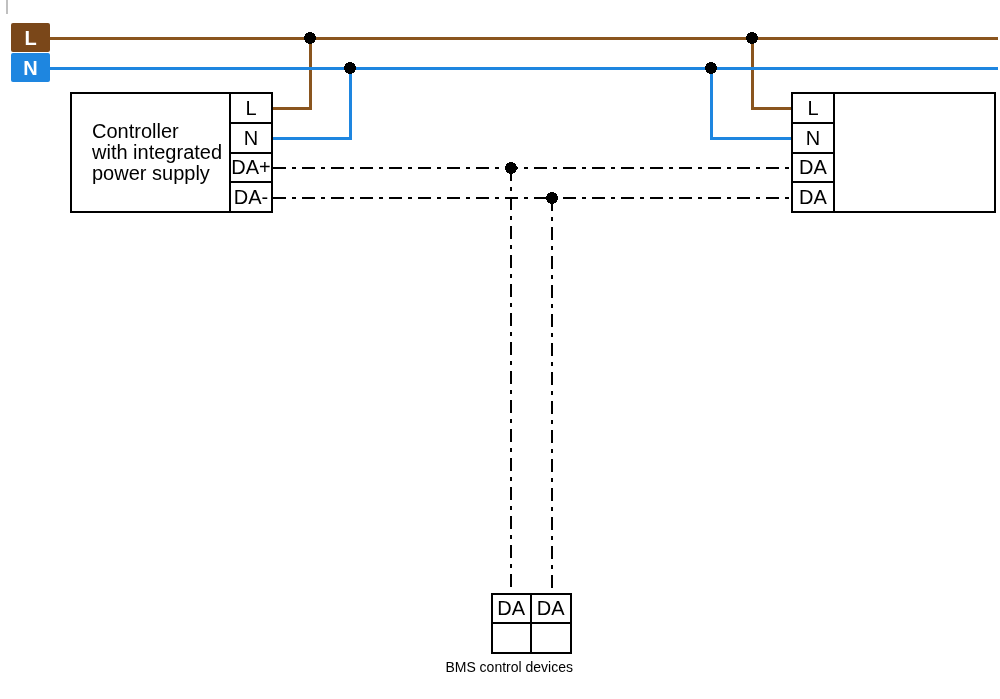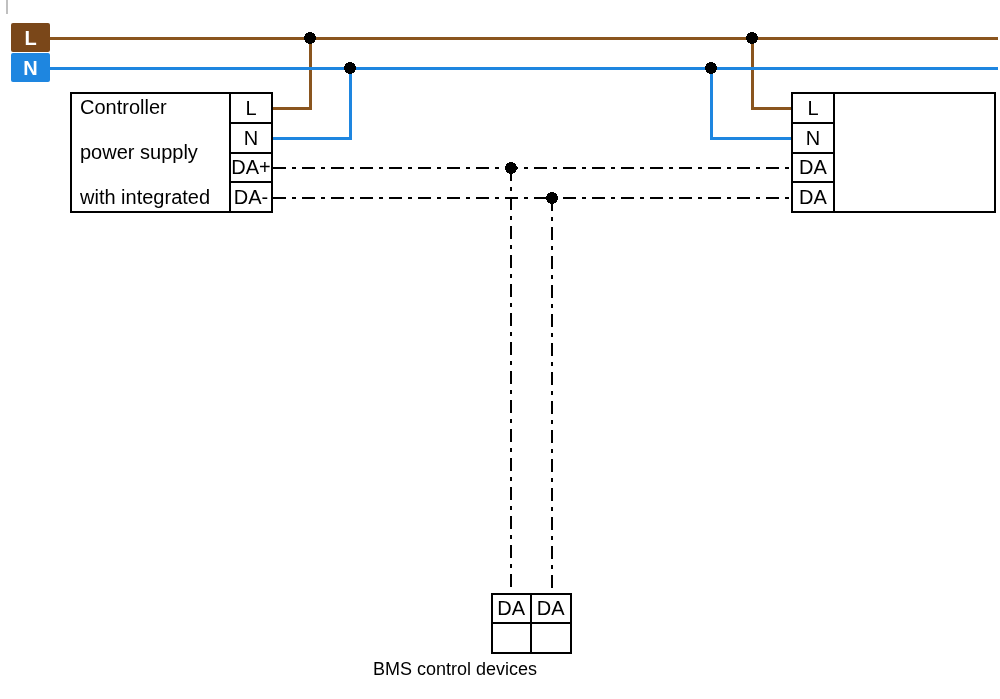--- a/index.html
+++ b/index.html
@@ -27,24 +27,23 @@
     position:absolute;top:92px;height:121px;
     border:2px solid #000;background:#fff;
     box-sizing:border-box;
     display:flex;
   }
   .controller-box{left:70px;width:203px;}
   .dali-box{left:791px;width:205px;}
   .device-body{
     flex:1 1 auto;
     display:flex;flex-direction:column;justify-content:center;
-    padding-left:8px;
+    padding-left:20px;
     font-size:20px;line-height:21px;
     white-space:nowrap;
-    gap:24px;
   }
   .terminal-col{
     width:42px;flex:0 0 42px;
     display:flex;flex-direction:column;
     box-sizing:border-box;
   }
   .controller-box .terminal-col{border-left:2px solid #000;}
   .dali-box .terminal-col{border-right:2px solid #000;}
   .terminal-cell{
     flex:1 1 0;
@@ -59,21 +58,21 @@
     display:grid;grid-template-columns:1fr 1fr;grid-template-rows:1fr 1fr;
   }
   .bms-cell{
     display:flex;align-items:center;justify-content:center;
     font-size:20px;line-height:1;box-sizing:border-box;
   }
   .bms-cell.col-left{border-right:2px solid #000;}
   .bms-cell.row-top{border-bottom:2px solid #000;}
   .bms-caption{
     position:absolute;left:373px;top:660px;width:200px;
-    text-align:left;font-size:18px;line-height:1.1;
+    text-align:right;font-size:14px;line-height:1.1;
     white-space:nowrap;
   }
 </style>
 </head>
 <body>
 
 <div class="stage">
 
   <div class="frame-artifact"></div>
 
@@ -99,22 +98,22 @@
     <circle cx="511" cy="168" r="6" fill="#000000"></circle>
     <circle cx="552" cy="198" r="6" fill="#000000"></circle>
   </svg>
 
   <div class="mains-badge badge-l" style="background: rgb(122, 71, 25);">L</div>
   <div class="mains-badge badge-n" style="background: rgb(30, 134, 224);">N</div>
 
   <div class="device-box controller-box">
     <div class="device-body">
       <span>Controller</span>
+      <span>with integrated</span>
       <span>power supply</span>
-      <span>with integrated</span>
     </div>
     <div class="terminal-col">
       <div class="terminal-cell">L</div>
       <div class="terminal-cell">N</div>
       <div class="terminal-cell">DA+</div>
       <div class="terminal-cell">DA-</div>
     </div>
   </div>
 
   <div class="device-box dali-box">

